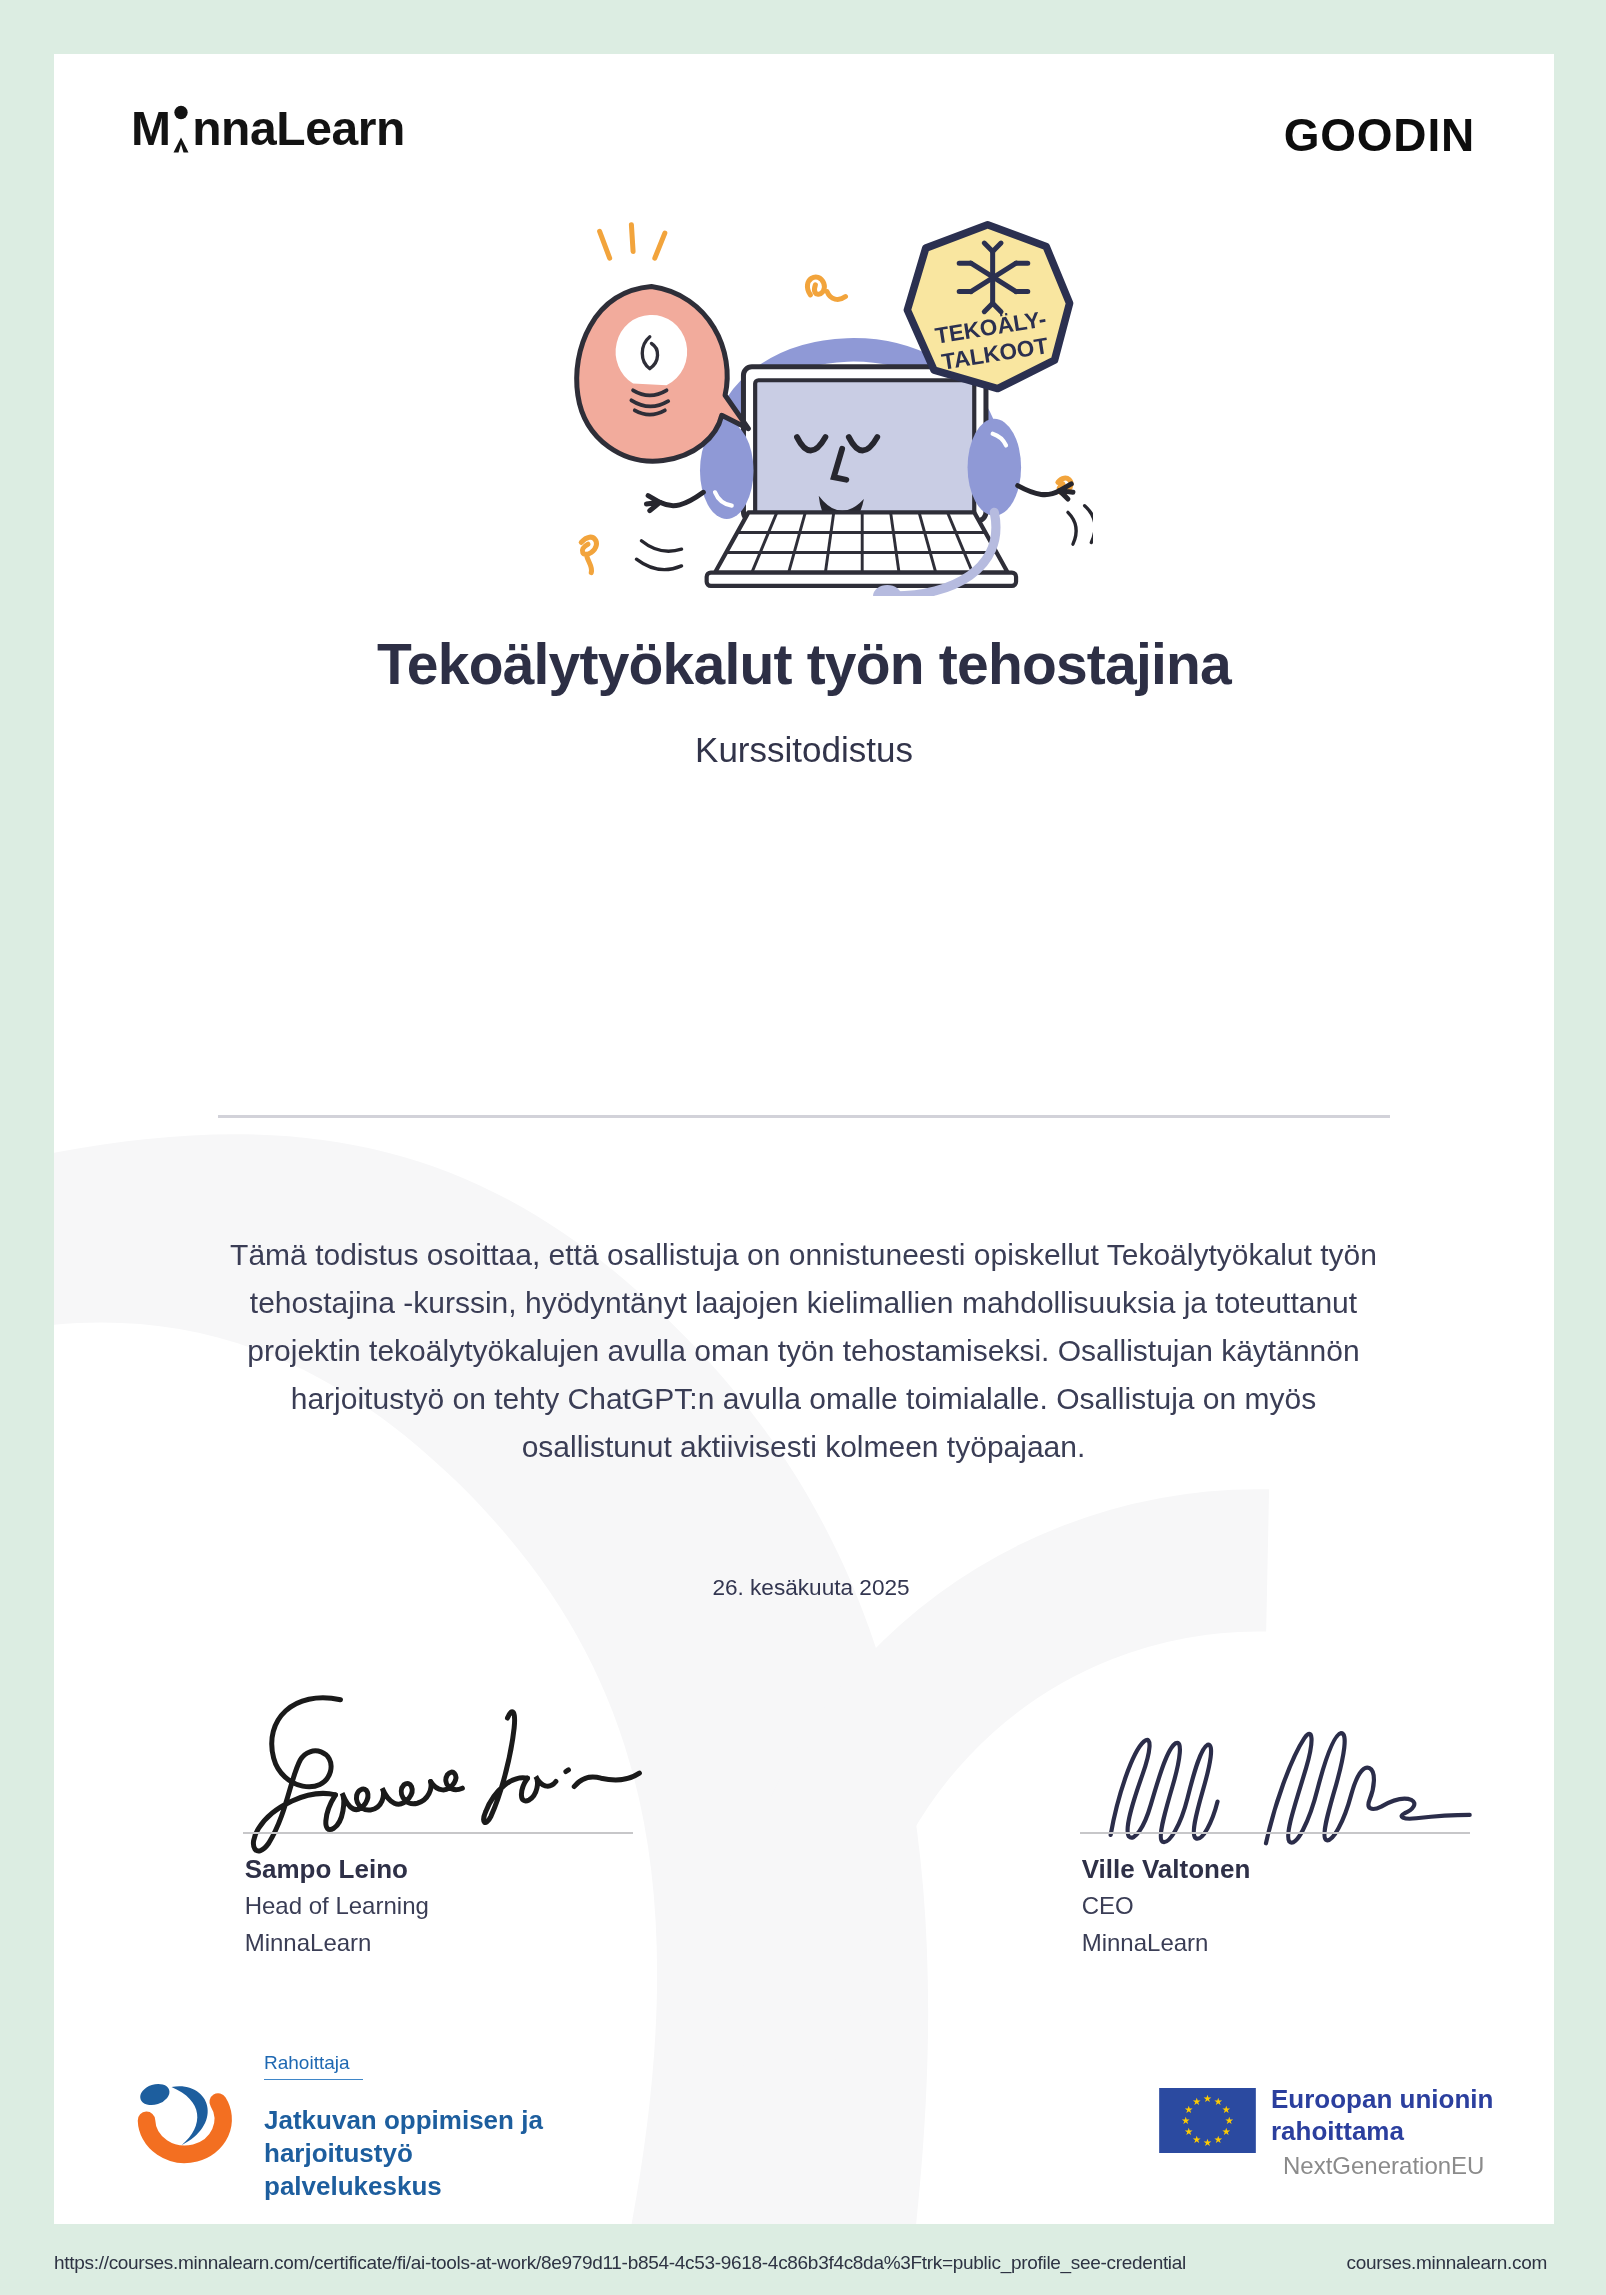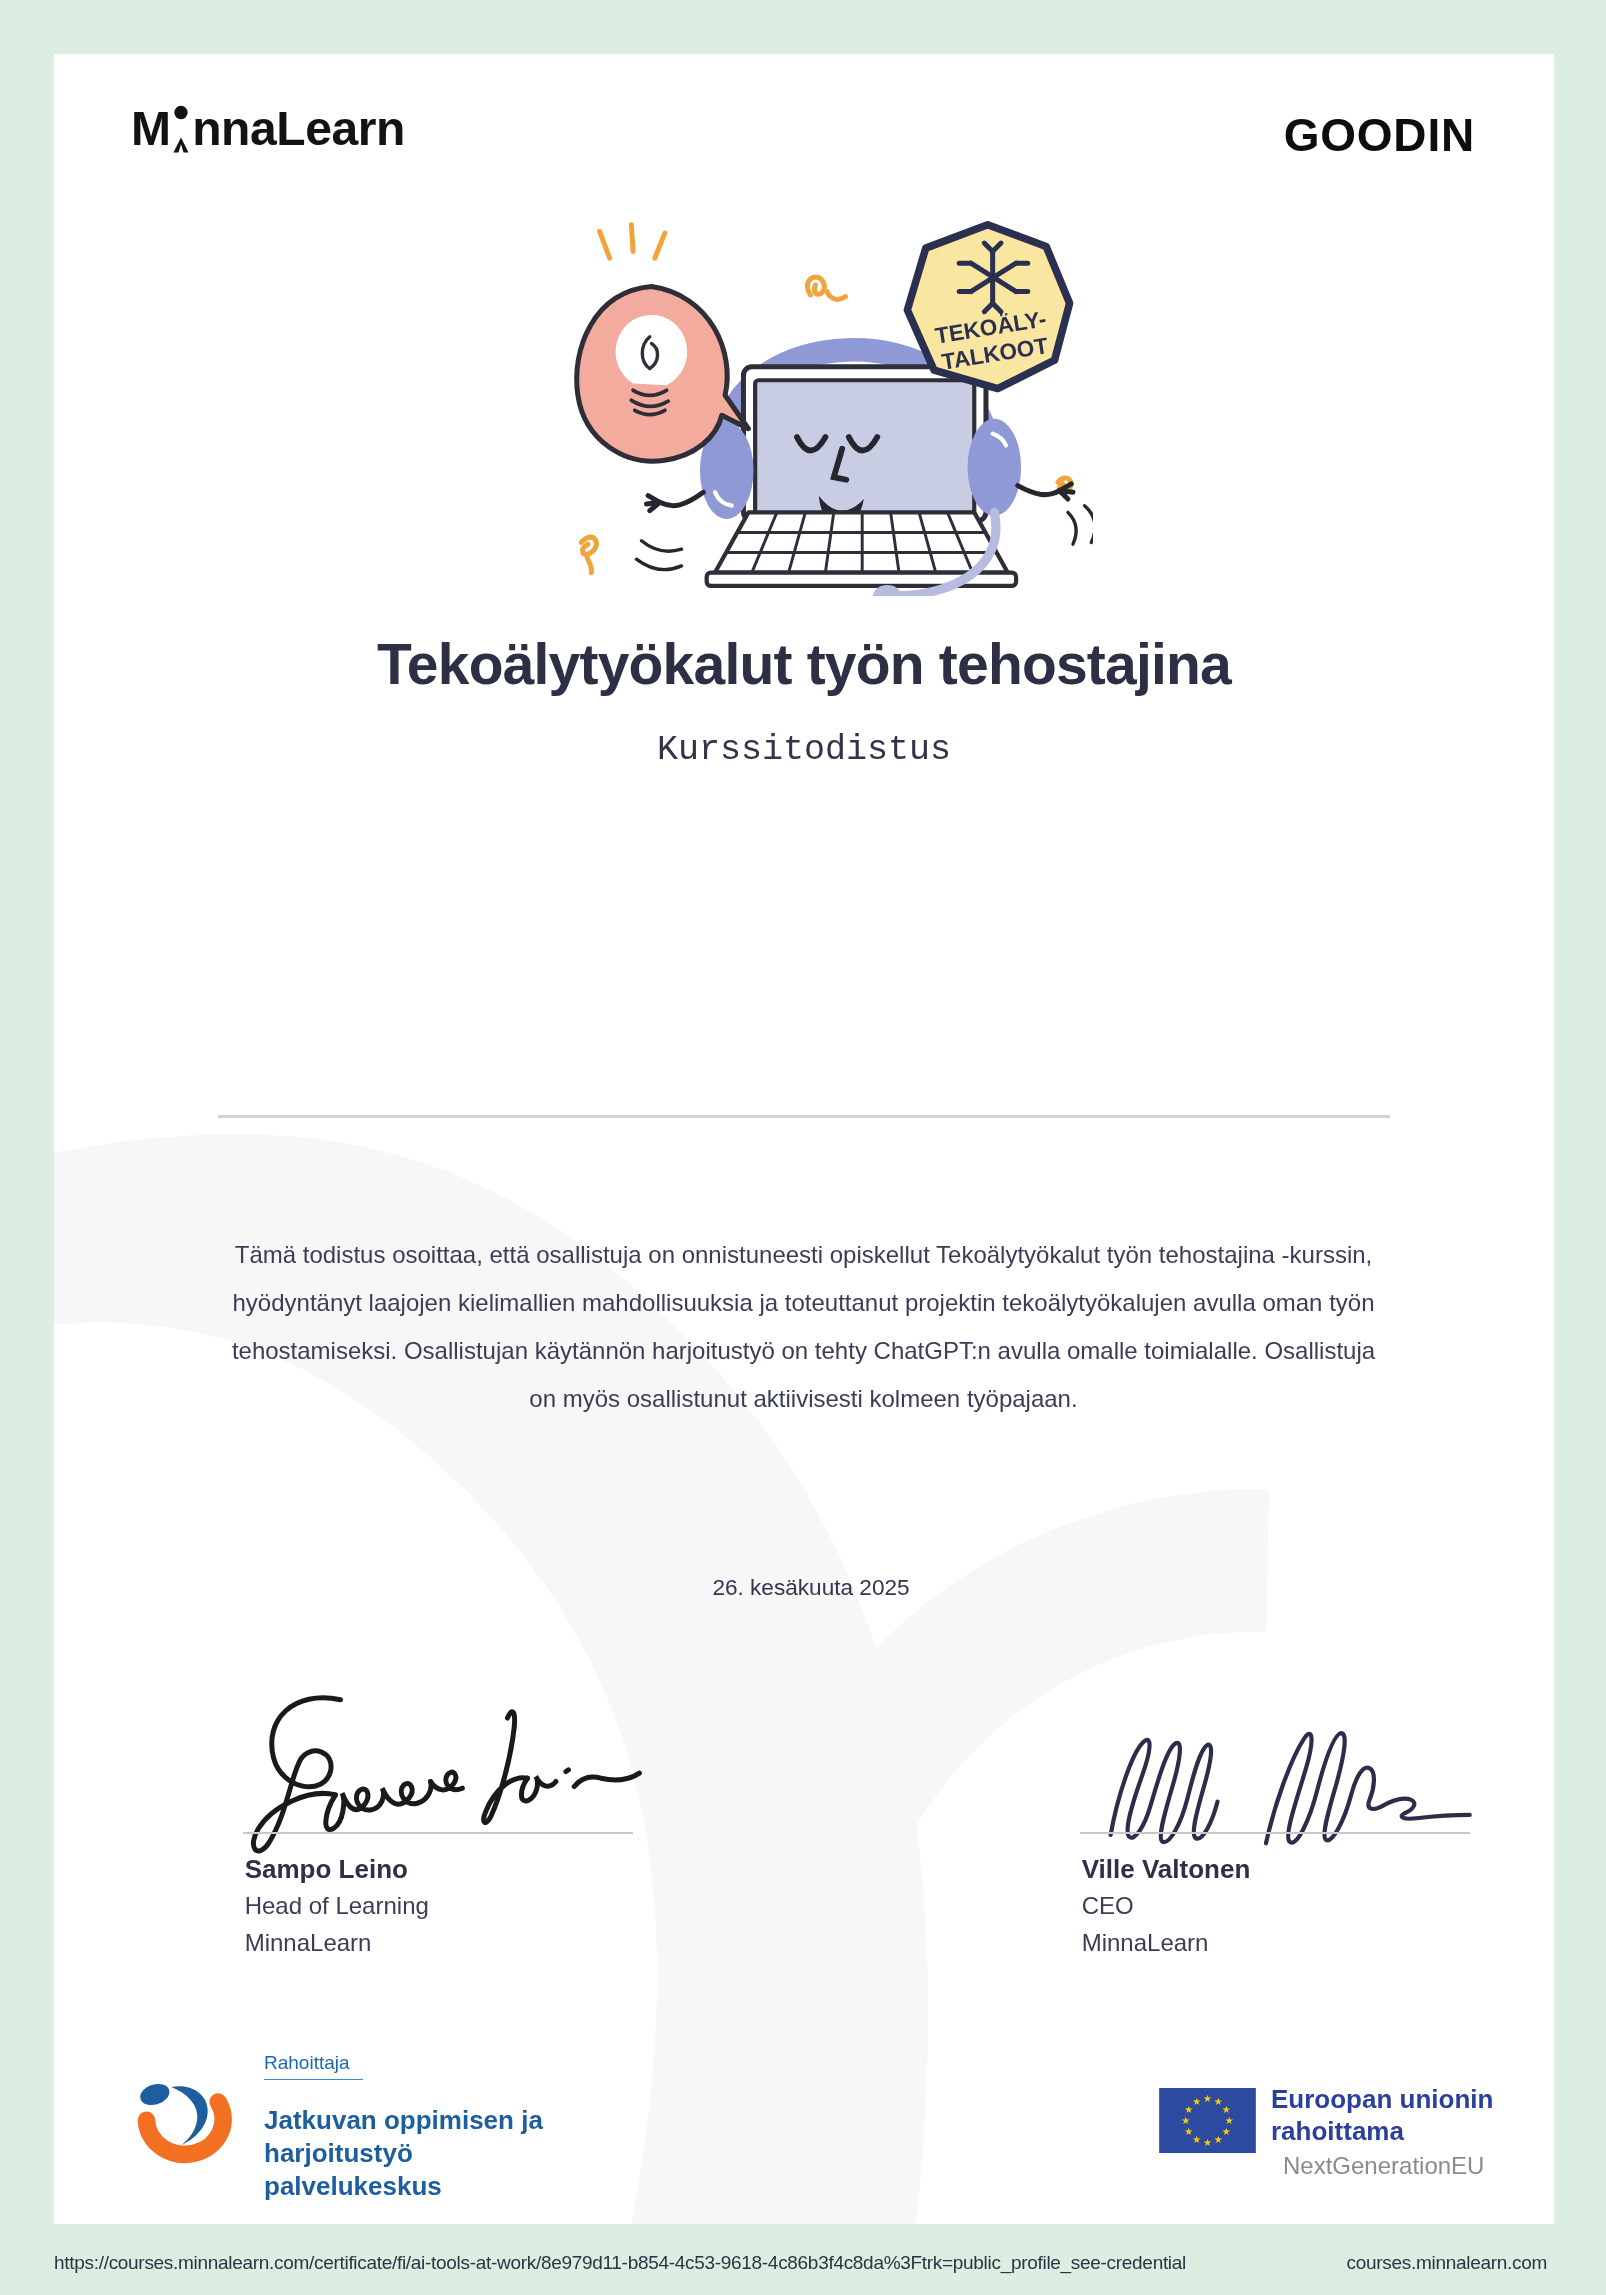--- a/index.html
+++ b/index.html
@@ -29,36 +29,36 @@
   }
 
   .illustration { position:absolute; left:462px; top:164px; width:577px; height:378px; }
 
   .cert-title {
     position:absolute; left:0; top:577px; width:100%;
     text-align:center; font-size:57px; font-weight:700; color:#2d2f45; letter-spacing:-0.8px;
   }
   .cert-subtitle {
     position:absolute; left:0; top:676px; width:100%;
-    text-align:center; font-size:35px; font-weight:400; color:#32344a;font-family:Liberation Mono, monospace;
+    text-align:center; font-size:35px; font-weight:400; color:#32344a;
   }
   .recipient-name {
     position:absolute; left:0; top:959px; width:100%;
     text-align:center; font-size:38px; font-weight:400; color:#2e3047;
   }
   .divider {
     position:absolute; left:164px; top:1061px; width:1172px; height:3.3px; background:#d2d2d9;
   }
   .statement {
     position:absolute; left:0; top:1103px; width:100%;
     text-align:center; font-size:25px; color:#3a3d55;
   }
   .description {
     position:absolute; left:172px; top:1177px; width:1155px;
-    text-align:center; font-size:24px; line-height:48px; color:#3a3d55;
+    text-align:center; font-size:30px; line-height:48px; color:#3a3d55;
   }
   .cert-date {
     position:absolute; left:0; top:1521px; width:100%;
     text-align:center; font-size:22.6px; color:#333650;padding-left:14px;
   }
 
   .sig-block { position:absolute; top:1634px; width:418px; height:318px; }
   .sig-block.left  { left:189px; }
   .sig-block.right { left:1026px; }
   .sig-svg  { position:absolute; left:0; top:0; }

